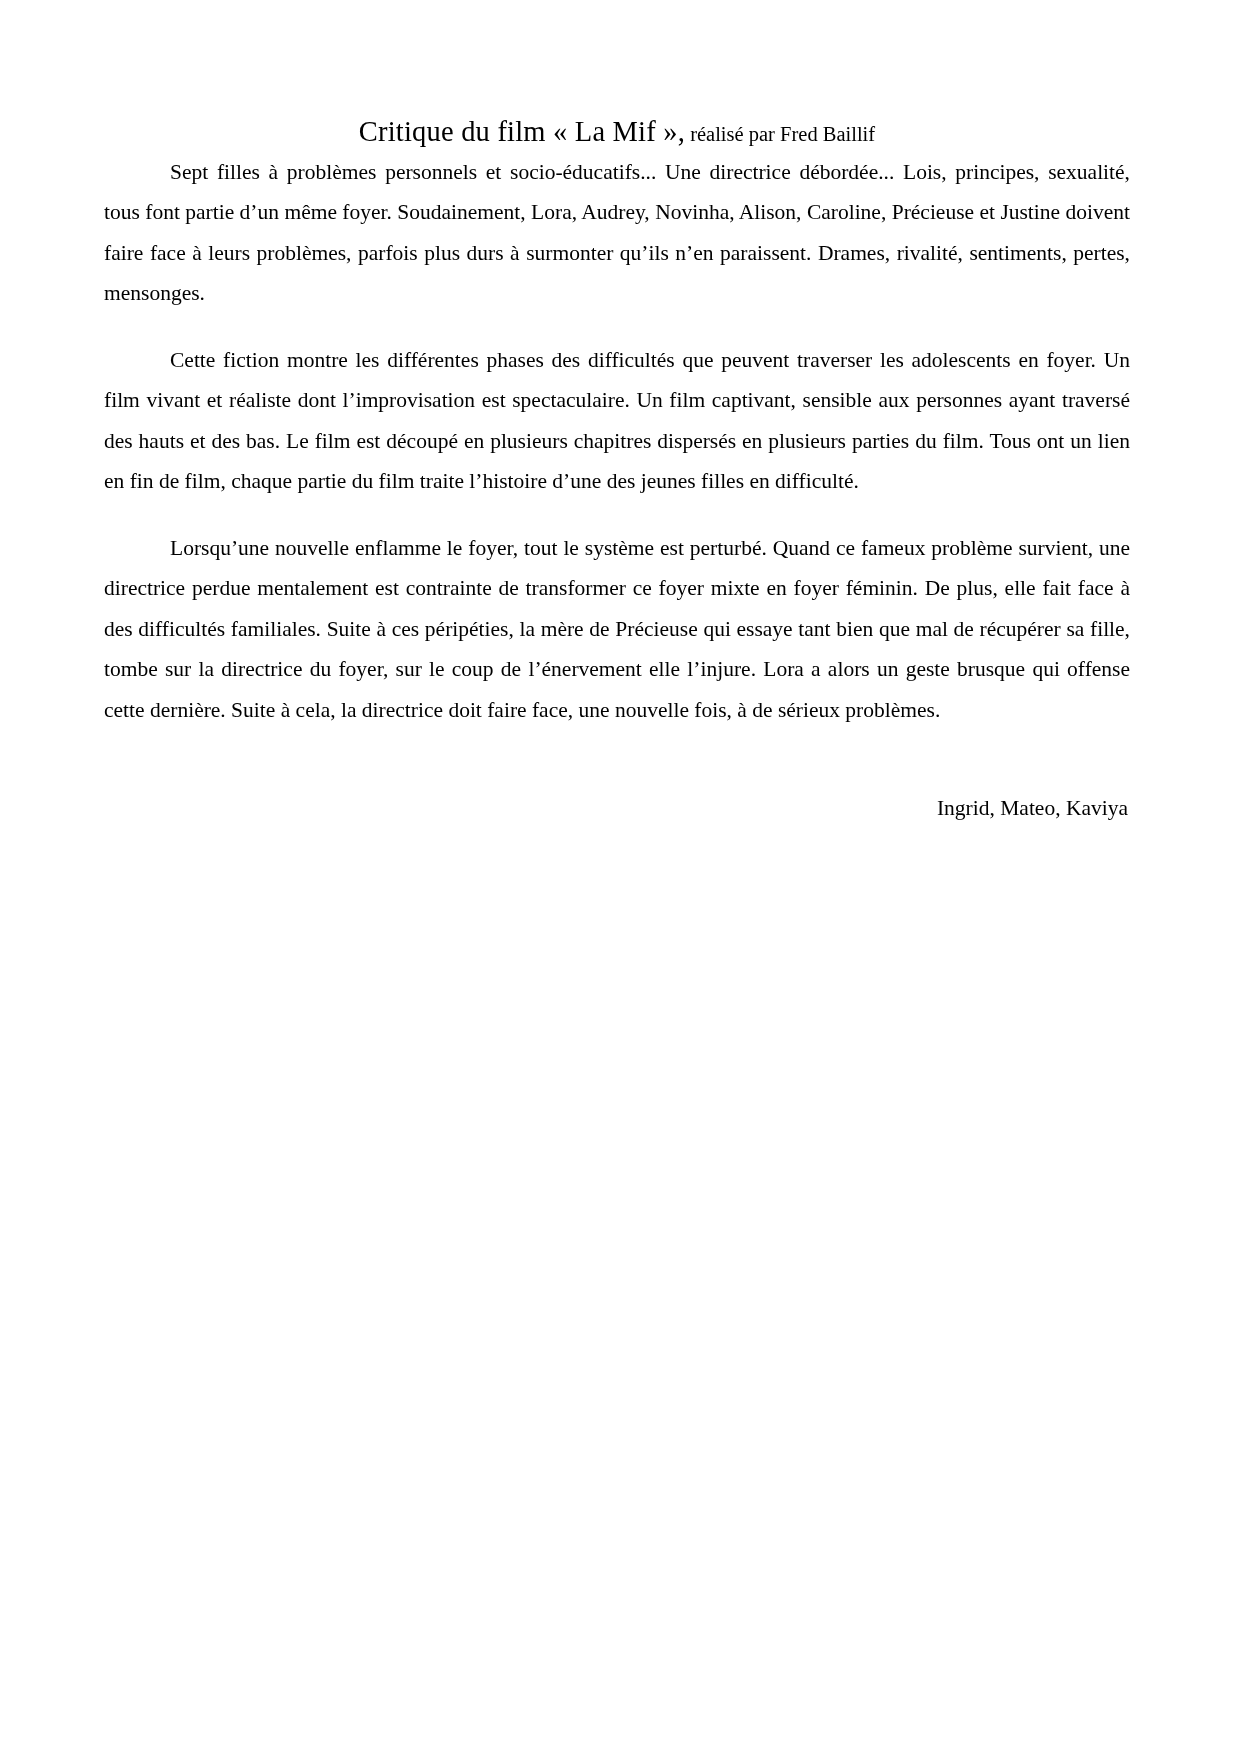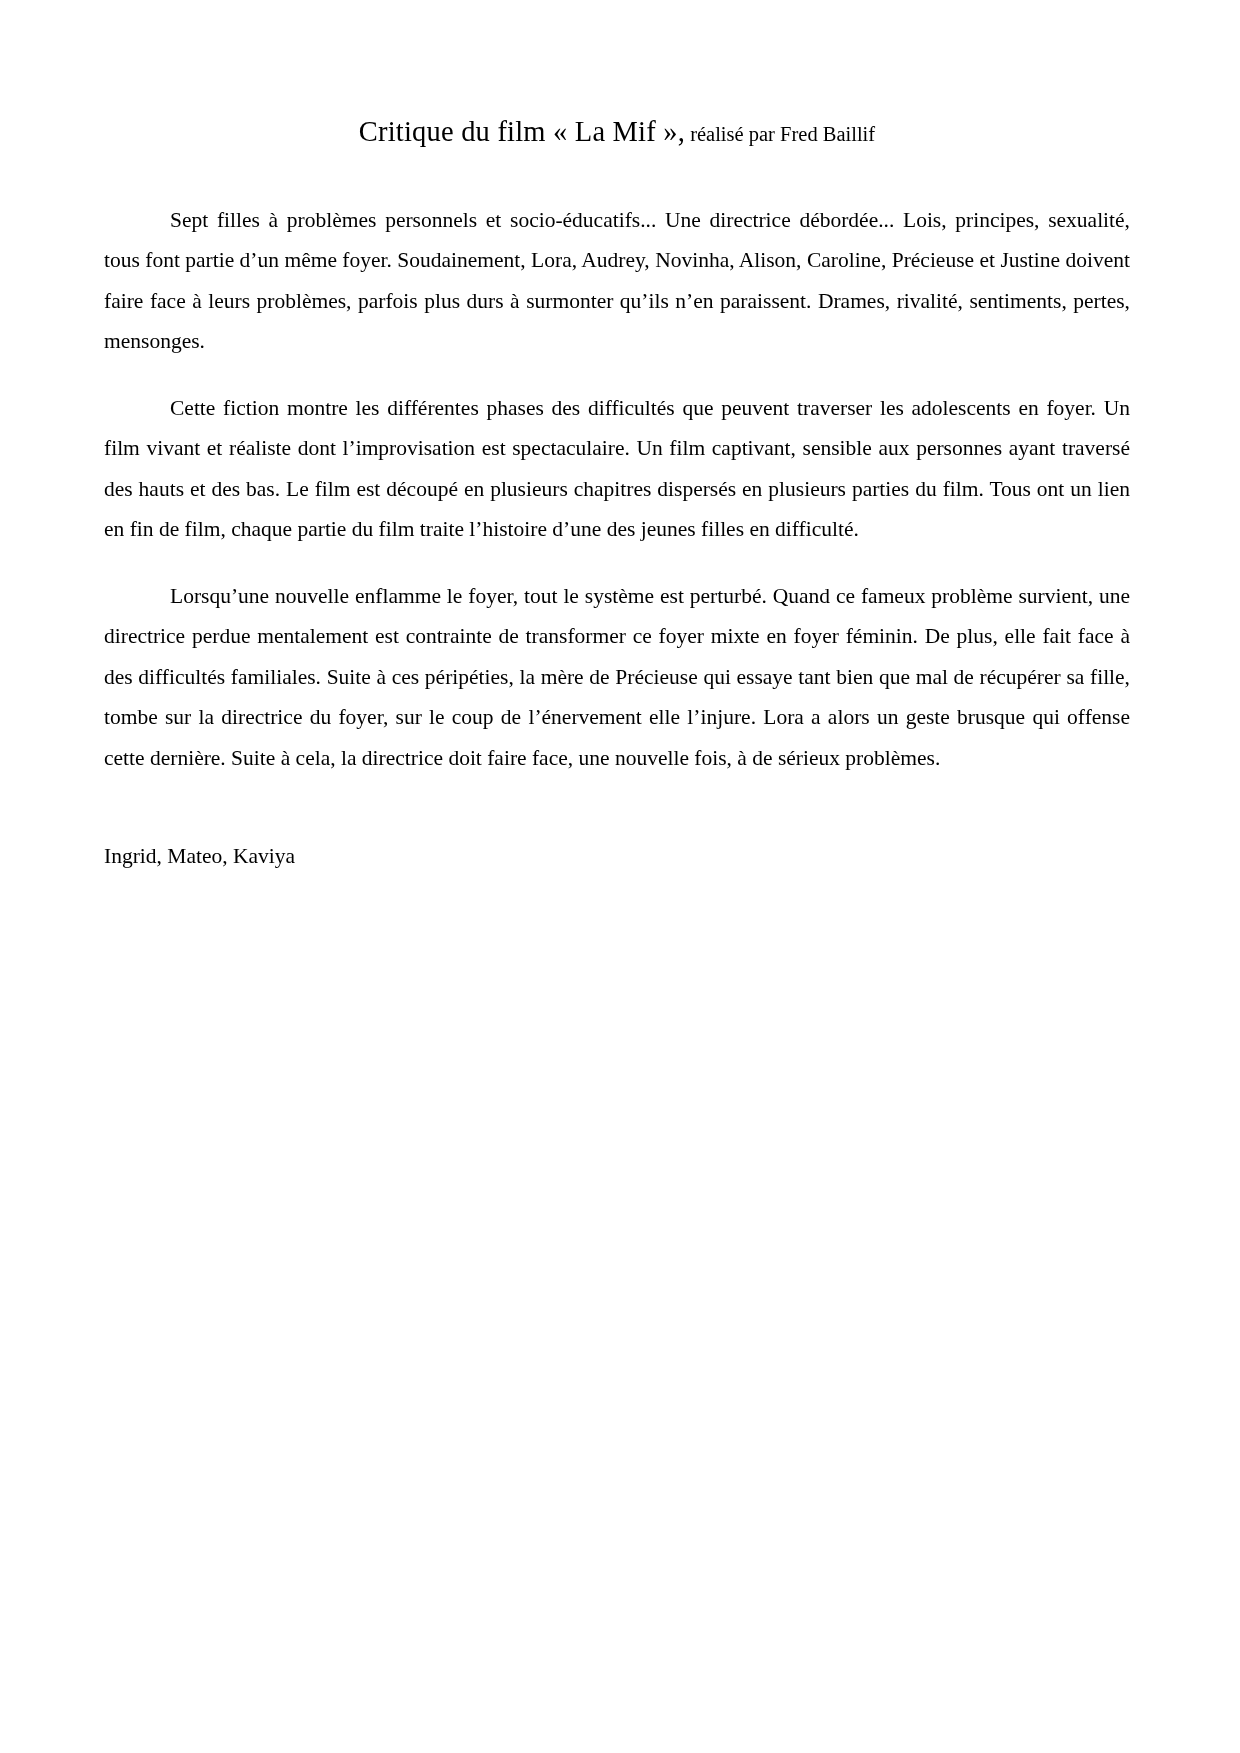--- a/index.html
+++ b/index.html
@@ -28,36 +28,36 @@
     line-height: 1.3;
   }
   .doc-title .title-main {
     font-size: 28.5px;
     letter-spacing: 0.2px;
   }
   .doc-title .title-sub {
     font-size: 20.5px;
   }
   .body-block {
-    margin-top: 48px;
   }
   p.para {
     margin: 0 0 0 0;
     text-align: justify;
     text-justify: inter-word;
     font-size: 21.5px;
     line-height: 40.5px;
     text-indent: 66px;
     hyphens: none;
   }
   p.para + p.para {
     margin-top: 26px;
   }
   .signature {
     margin-top: 58px;
+    text-align: right;
     font-size: 21.5px;
     line-height: 40.5px;
     padding-right: 2px;
   }
 </style>
 </head>
 <body>
 
 <div class="page">
 

